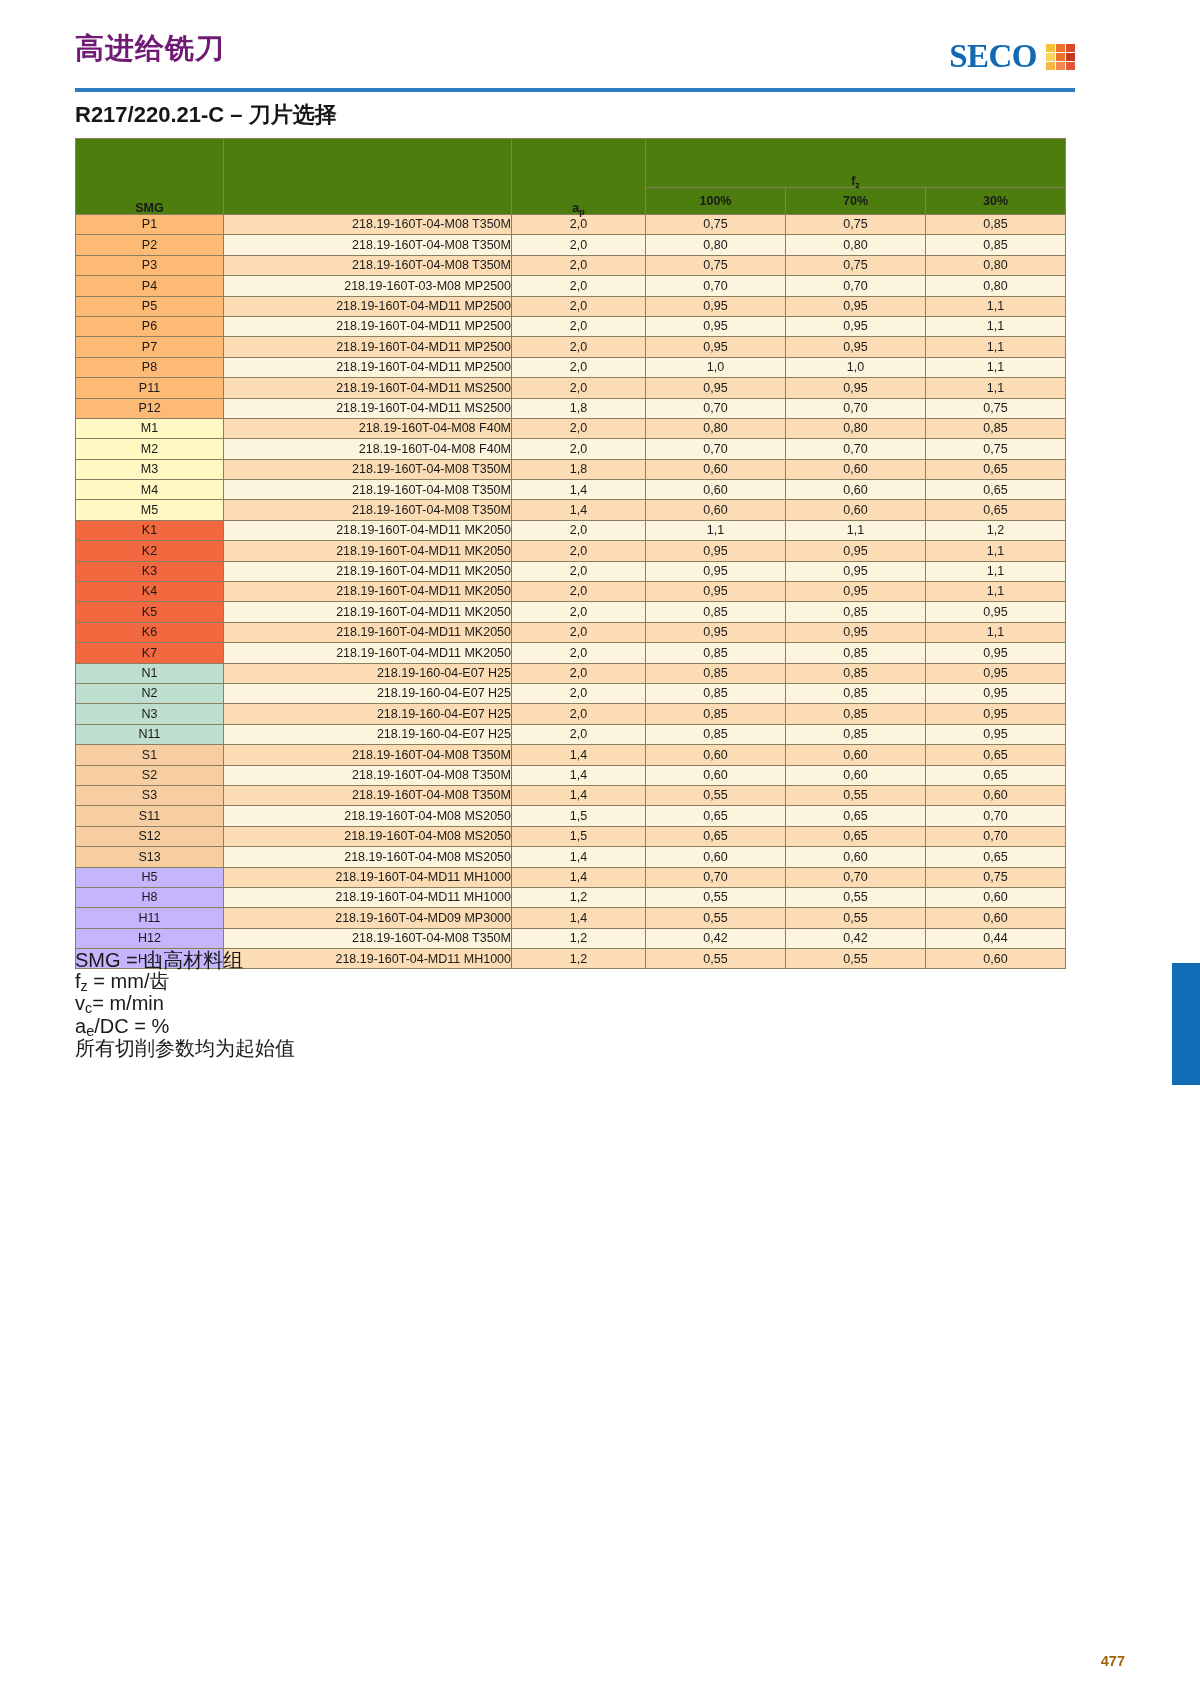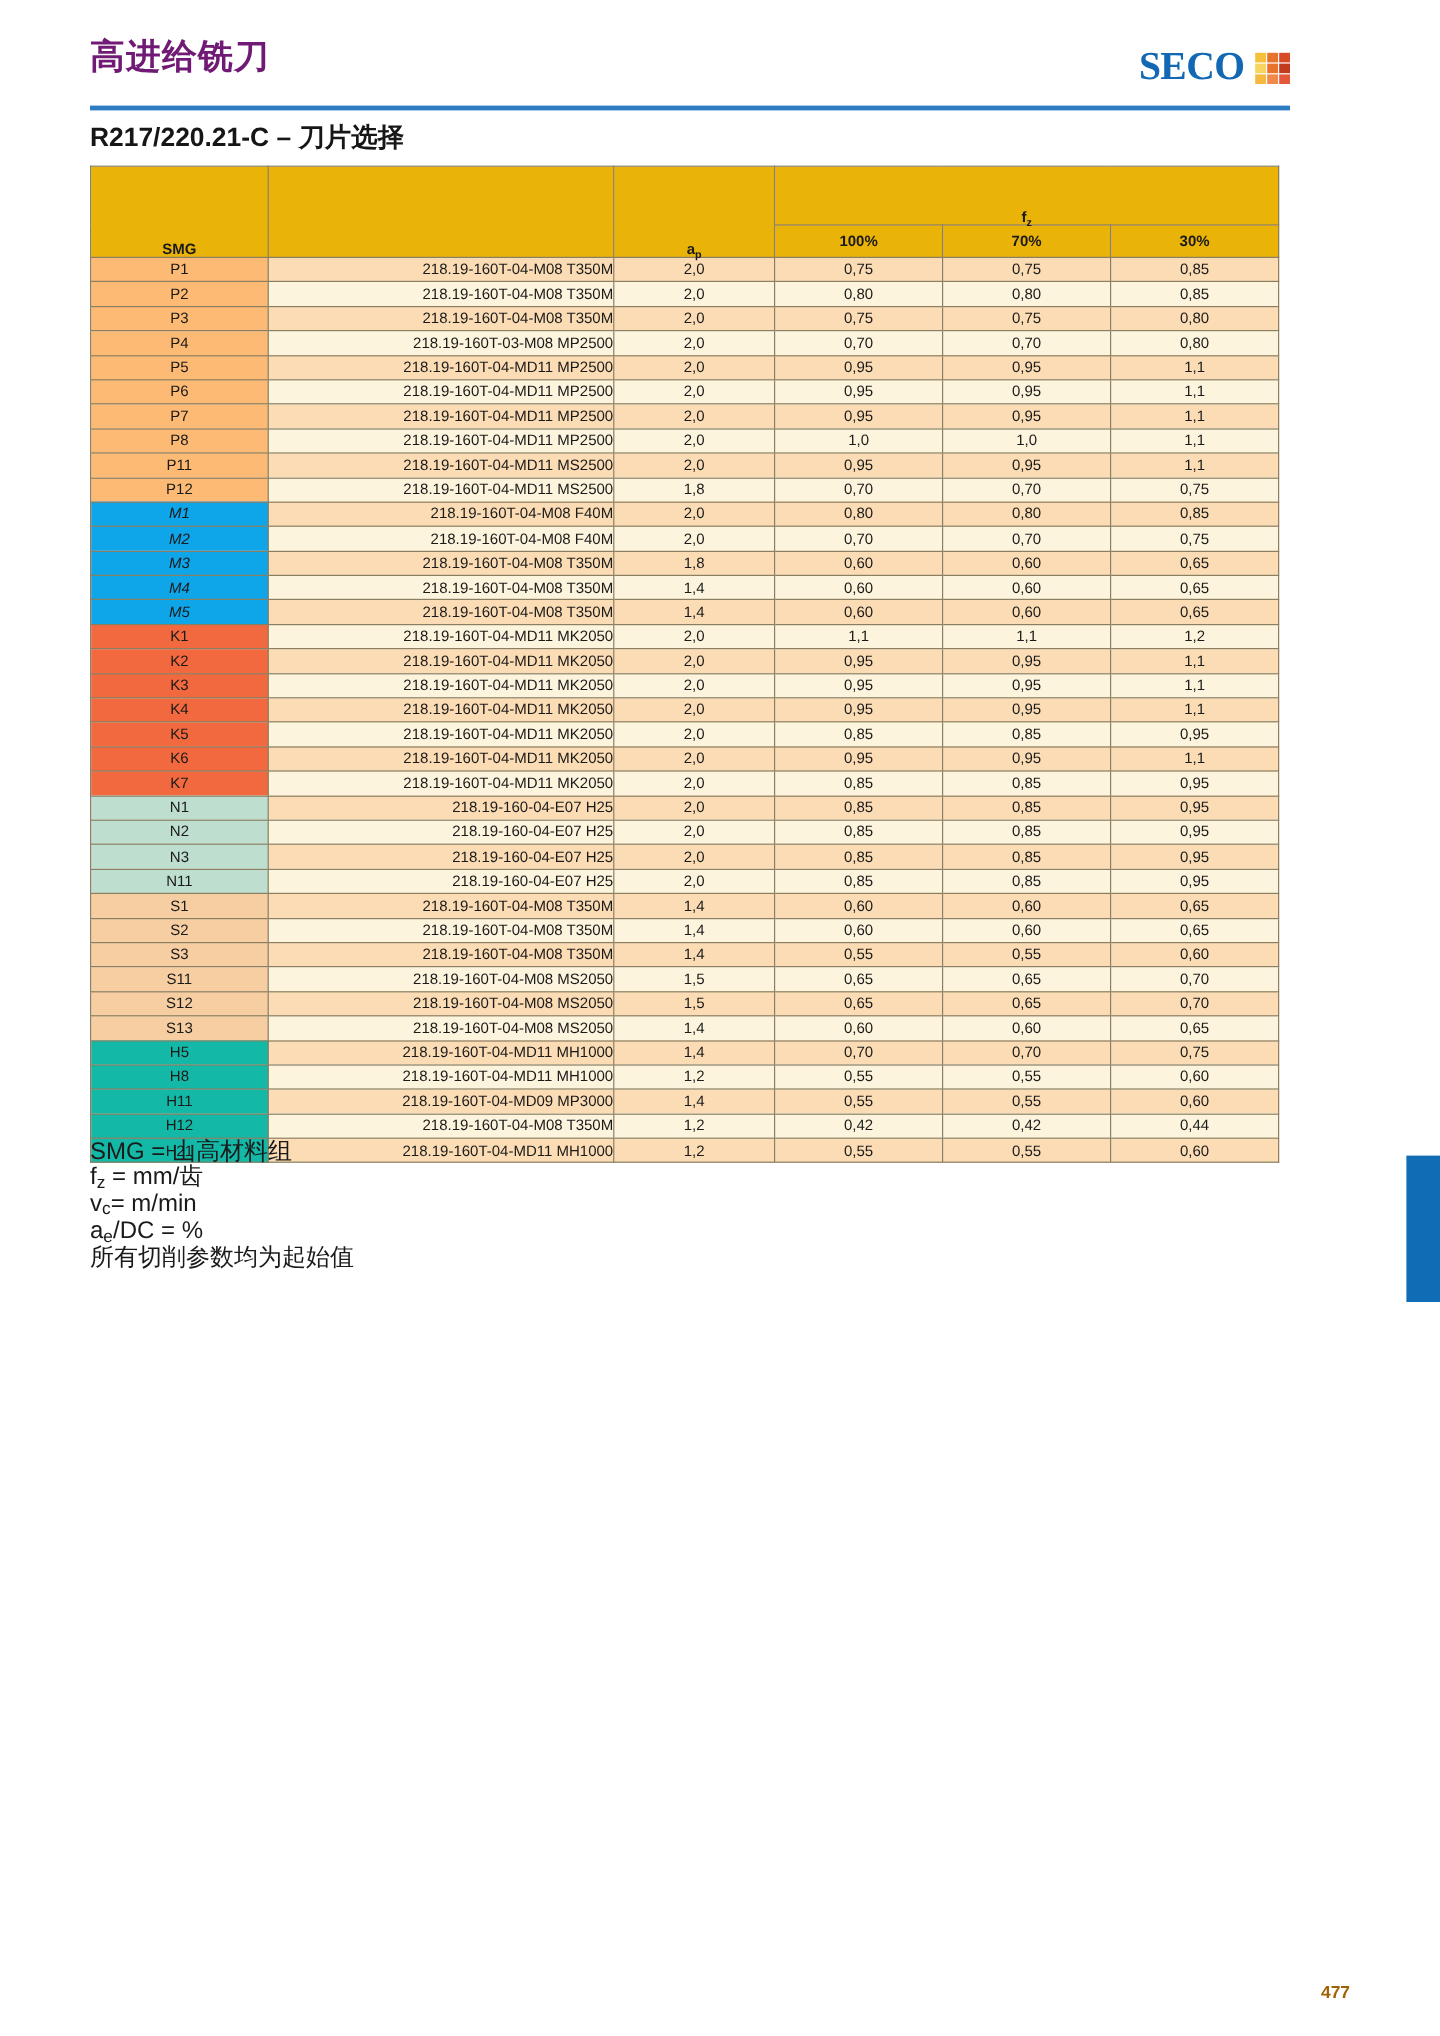--- a/index.html
+++ b/index.html
@@ -91,21 +91,21 @@
     table-layout: fixed;
   }
   table.spec th, table.spec td {
     border: 1px solid #8a7f63;
     padding: 0;
     font-size: 12.5px;
     line-height: 1;
     color: #1a1a1a;
   }
   table.spec thead th {
-    background: #eab308;
+    background: #4d7c0f;
     font-weight: bold;
     text-align: center;
   }
   .th-smg { height: 75px; vertical-align: bottom; padding-bottom: 7px; }
   .th-blank { }
   .th-ap { height: 75px; vertical-align: bottom; padding-bottom: 7px; }
   .th-fz { height: 48px; vertical-align: bottom; padding-bottom: 6px; font-size: 13px; }
   .th-pct { height: 26px; vertical-align: middle; }
 
   td.c-smg {
@@ -122,25 +122,25 @@
     text-align: center;
     height: 19.4px;
   }
 
   
   tr.odd td.c-desig, tr.odd td.c-num { background: #fbdcb4; }
   tr.even td.c-desig, tr.even td.c-num { background: #fdf4dd; }
 
   
   .smg-P  { background: #fdba74; }
-  .smg-M  { background: #0ea5e9; font-style: italic; }
+  .smg-M  { background: #fef9c3; }
   .smg-K  { background: #f2693f; }
   .smg-N  { background: #bedfd0; }
   .smg-S  { background: #f6cea1; }
-  .smg-H  { background: #14b8a6; }
+  .smg-H  { background: #c4b5fd; }
 
   sub { font-size: 0.72em; vertical-align: baseline; position: relative; top: 3px; }
 
   
   .footnotes {
     position: absolute;
     left: 75px;
     top: 950px;
     font-size: 20px;
     line-height: 20.5px;

